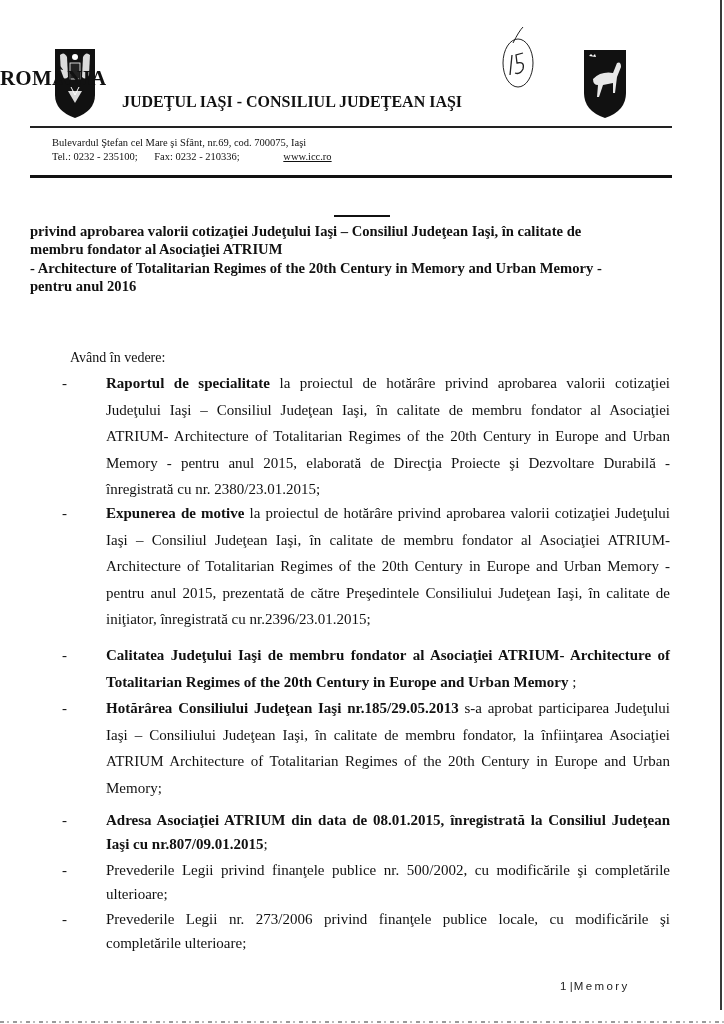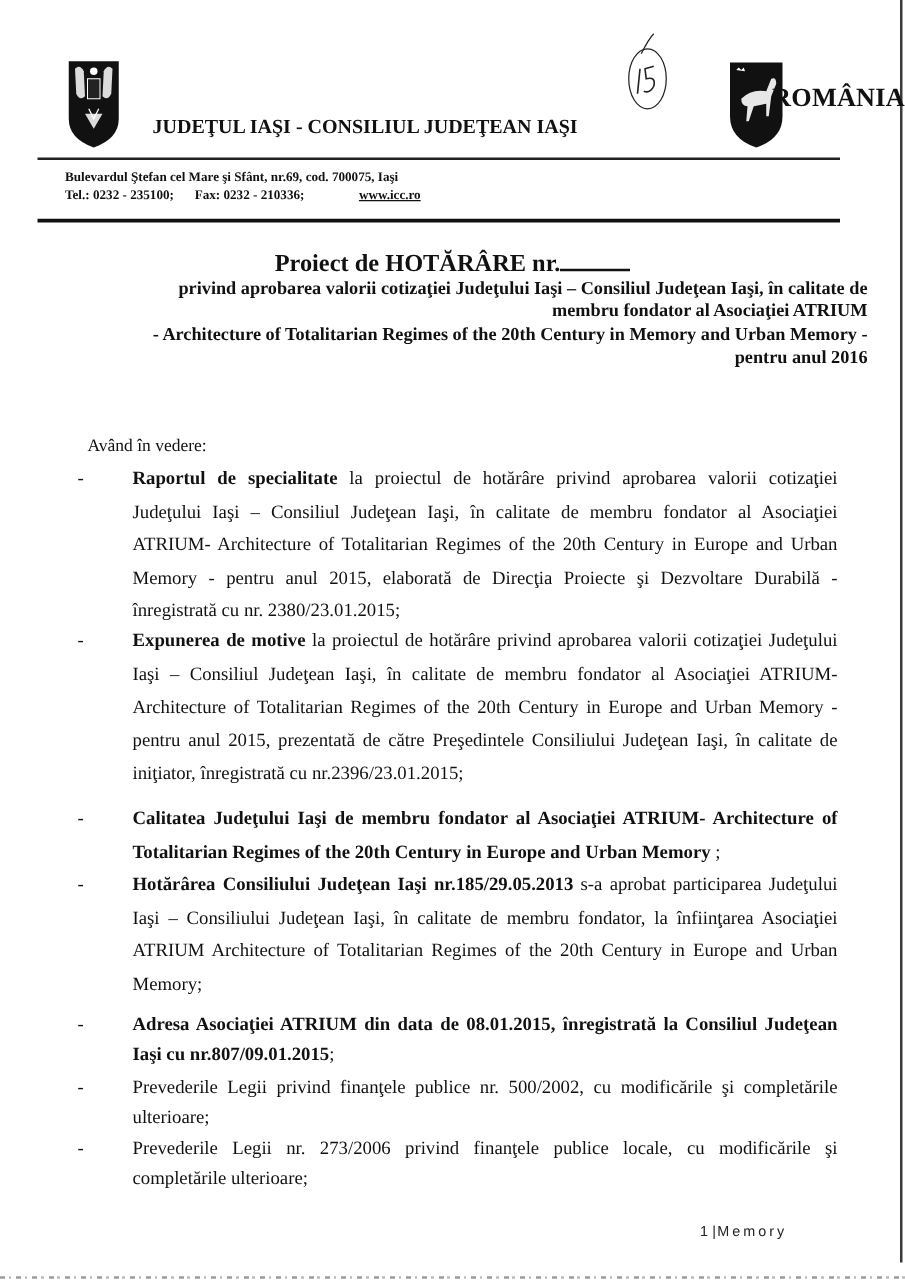--- a/index.html
+++ b/index.html
@@ -16,50 +16,50 @@
     }
     .emblem {
       position: absolute; width: 42px; height: 72px;
     }
     .emblem-left { left: 54px; top: 47px; }
     .emblem-right { left: 583px; top: 49px; width: 44px; height: 70px; }
     .stamp {
       position: absolute; left: 495px; top: 25px; width: 50px; height: 70px;
     }
     .hdr-romania {
-      position: absolute; left: 0; width: 724px; top: 66px; text-align: right;
+      position: absolute; left: 0; width: 724px; top: 66px; text-align: left;
       font-weight: bold; font-size: 21px; letter-spacing: 0.2px;
     }
     .hdr-romania span { position: relative; left: 0px; }
     .hdr-county {
       position: absolute; left: 122px; top: 93px;
       font-weight: bold; font-size: 16px; white-space: nowrap;
     }
     .rule-thin {
       position: absolute; left: 30px; width: 642px; top: 126px; height: 2px; background: #222;
     }
     .addr {
-      position: absolute; left: 52px; font-size: 10.5px; font-weight: bold; white-space: nowrap;
+      position: absolute; left: 52px; font-size: 10.5px; font-weight: normal; white-space: nowrap;
     }
     .addr1 { top: 137px; }
     .addr2 { top: 151px; }
     .addr2 .gap { display: inline-block; width: 14px; }
     .addr2 .web { text-decoration: underline; margin-left: 27px; }
     .rule-thick {
       position: absolute; left: 30px; width: 642px; top: 175px; height: 3px; background: #111;
     }
     .title {
       position: absolute; left: 0; width: 724px; top: 199px; text-align: center;
       font-weight: bold; font-size: 19.5px; white-space: nowrap;
     }
     .title .blank {
       display: inline-block; width: 56px; border-bottom: 2px solid #111; height: 16px; vertical-align: baseline;
     }
     .subtitle {
-      position: absolute; left: 30px; width: 664px; text-align: right;
+      position: absolute; left: 30px; width: 664px; text-align: left;
       font-weight: bold; font-size: 14.6px; white-space: nowrap;
     }
     .st1 { top: 223px; }
     .st2 { top: 241px; }
     .st3 { top: 260px; }
     .st4 { top: 278px; }
 
     .intro {
       position: absolute; left: 70px; top: 350px; font-size: 14px;
     }
@@ -124,21 +124,21 @@
 <div class="addr addr1">Bulevardul Ştefan cel Mare şi Sfânt, nr.69, cod. 700075, Iaşi</div>
 <div class="addr addr2">
   <span>Tel.: 0232 - 235100;</span><span class="gap"></span>
   <span>Fax: 0232 - 210336;</span><span class="gap"></span>
   <span class="web">www.icc.ro</span>
 </div>
 
 <div class="rule-thick"></div>
 
 <div class="title">
-  <span>Proiect de HOTĂRÂRE nr.</span><span class="blank"></span>
+  <span class="blank"></span>
 </div>
 <div class="subtitle st1">privind aprobarea valorii cotizaţiei Judeţului Iaşi – Consiliul Judeţean Iaşi,  în calitate de</div>
 <div class="subtitle st2">membru fondator al Asociaţiei ATRIUM</div>
 <div class="subtitle st3">- Architecture of Totalitarian Regimes of the 20th Century in Memory and Urban Memory -</div>
 <div class="subtitle st4">pentru anul 2016</div>
 
 <div class="intro">Având în vedere:</div>
 
 <div class="item it1">
   <span class="dash">-</span>

